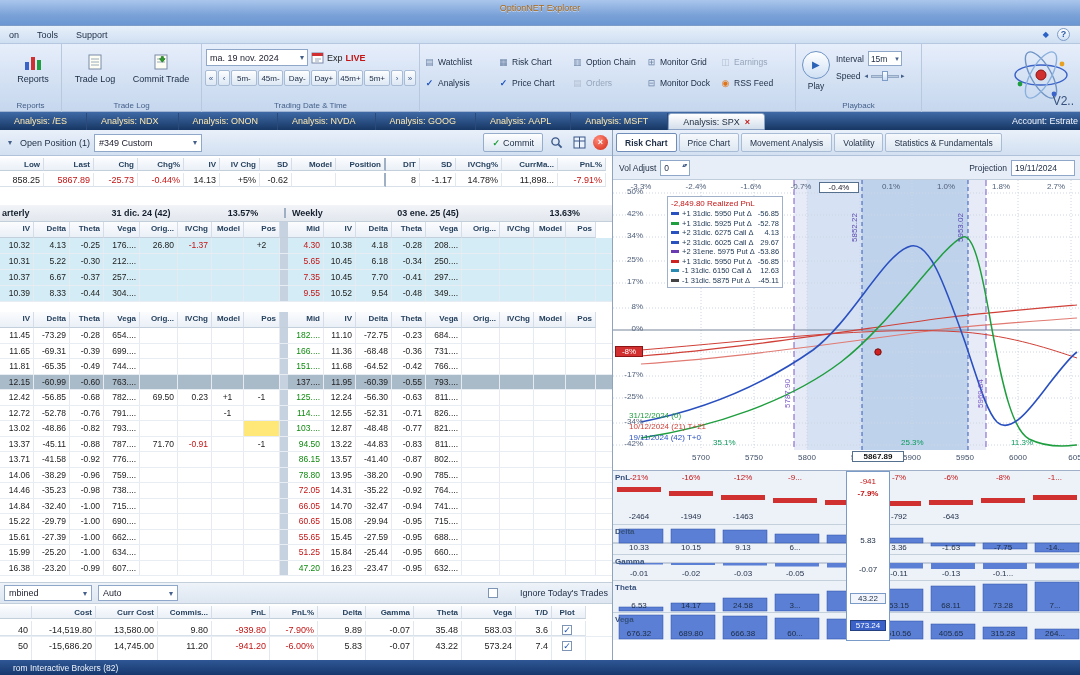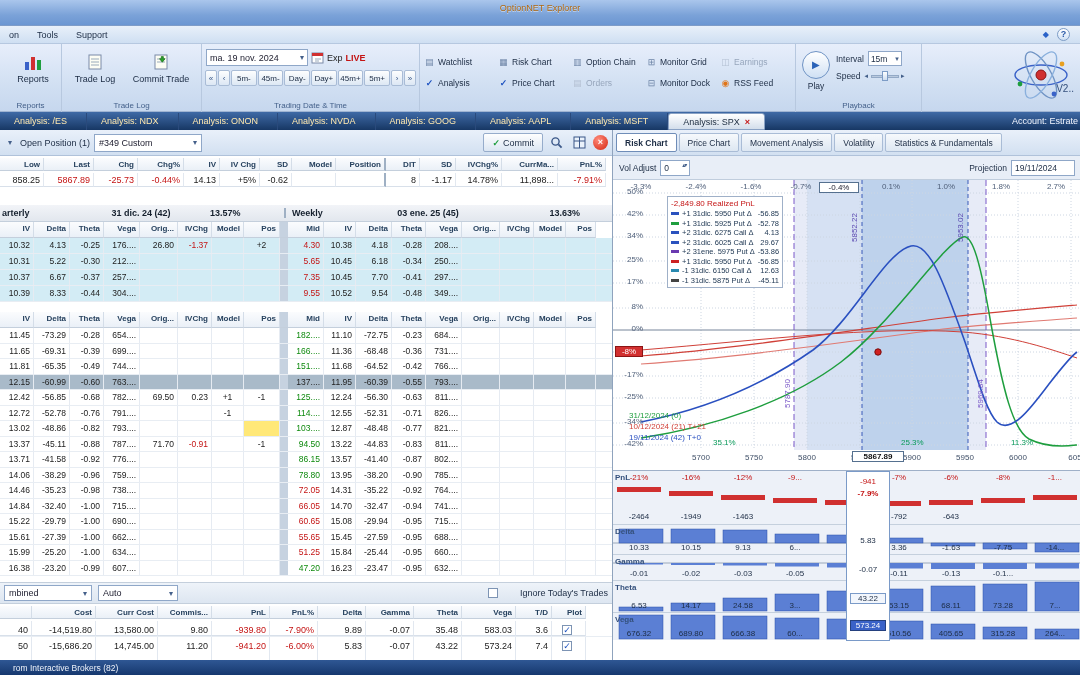--- a/index.html
+++ b/index.html
@@ -61,21 +61,21 @@
   .pcol { display:flex; flex-direction:column; gap:4px; }
   .prow { display:flex; align-items:center; gap:4px; font-size:8.5px; color:#1c2c44; }
   .smallcombo { width:34px; height:15px; background:#fff; border:1px solid #8fa7c8; display:flex; align-items:center; padding:0 2px; }
   .smallcombo::after { content:"▾"; margin-left:auto; font-size:7px; color:#44608a; }
   .slider { width:40px; height:12px; position:relative; }
   .slider .tr { position:absolute; left:6px; right:6px; top:5px; height:3px; background:#b9c9de; border:1px solid #93a9c6; }
   .slider .th { position:absolute; left:17px; top:1px; width:6px; height:10px; background:linear-gradient(#fff,#cdddf0); border:1px solid #7d9cc6; }
   .slider .ar { position:absolute; top:2px; font-size:7px; color:#44608a; }
   .logogrp { flex:1; border-right:none; position:relative; }
   .atom { position:absolute; right:8px; top:2px; }
-  .ver { position:absolute; right:6px; bottom:18px; font-size:10px; color:#35507c; }
+  .ver { position:absolute; right:6px; bottom:4px; font-size:12px; color:#35507c; }
 
   
   #tabbar { position:absolute; left:0; top:112px; width:1080px; height:18px;
     background:linear-gradient(#3f6aa6,#173764); display:flex; align-items:flex-end; }
   .tab { height:17px; line-height:16px; padding:0 14px; color:#ffe9b0; font-size:9px; border-right:1px solid #2a4a7c; }
   .tab.active { background:linear-gradient(#ffffff,#d3deeb); color:#1a2a3e; border-radius:3px 3px 0 0; border:1px solid #8aa2c4;margin-top:37px; }
   .tab .x { color:#c41414; font-weight:bold; margin-left:5px; }
   #tabbar .spacer { flex:1; }
   .account { color:#f2f6ff; padding-right:2px; font-size:9px; line-height:17px; }
 
@@ -430,21 +430,21 @@
       <span class="vc" style="width:34px">8</span>
       <span class="vc" style="width:36px">-1.17</span>
       <span class="vc" style="width:46px">14.78%</span>
       <span class="vc" style="width:56px">11,898...</span>
       <span class="vc r" style="width:48px">-7.91%</span>
     </div>
 
     <div id="expband">
       <span style="width:72px;padding-left:2px">arterly</span>
       <span style="width:138px;text-align:center">31 dic. 24 (42)</span>
-      <span style="width:76px;text-align:left;padding-right:8px;border-right:2px solid #9fb0c4">13.57%</span>
+      <span style="width:76px;text-align:center;padding-right:8px;border-right:2px solid #9fb0c4">13.57%</span>
       <span style="width:72px;padding-left:6px">Weekly</span>
       <span style="width:140px;text-align:center">03 ene. 25 (45)</span>
       <span style="width:90px;text-align:right;padding-right:8px">13.63%</span>
     </div>
 
     <div class="chead" style="top:92px">
       <span class="hc w34">IV</span>
       <span class="hc w36">Delta</span>
       <span class="hc w34">Theta</span>
       <span class="hc w36">Vega</span>
@@ -905,21 +905,21 @@
       <span class="hc" style="width:64px">Cost</span>
       <span class="hc" style="width:62px">Curr Cost</span>
       <span class="hc" style="width:54px">Commis...</span>
       <span class="hc" style="width:58px">PnL</span>
       <span class="hc" style="width:48px">PnL%</span>
       <span class="hc" style="width:48px">Delta</span>
       <span class="hc" style="width:48px">Gamma</span>
       <span class="hc" style="width:48px">Theta</span>
       <span class="hc" style="width:54px">Vega</span>
       <span class="hc" style="width:36px">T/D</span>
-      <span class="hc" style="width:34px;">Plot</span>
+      <span class="hc" style="width:34px;text-align:center">Plot</span>
     </div>
     <div style="position:absolute;left:0;top:491px;width:612px">
       <div class="chrow" style="height:16px;line-height:15px">
           <span class="vc" style="width:32px">40</span>
           <span class="vc" style="width:64px">-14,519.80</span>
           <span class="vc" style="width:62px">13,580.00</span>
           <span class="vc" style="width:54px">9.80</span>
           <span class="vc r" style="width:58px">-939.80</span>
           <span class="vc r" style="width:48px">-7.90%</span>
           <span class="vc" style="width:48px">9.89</span>

